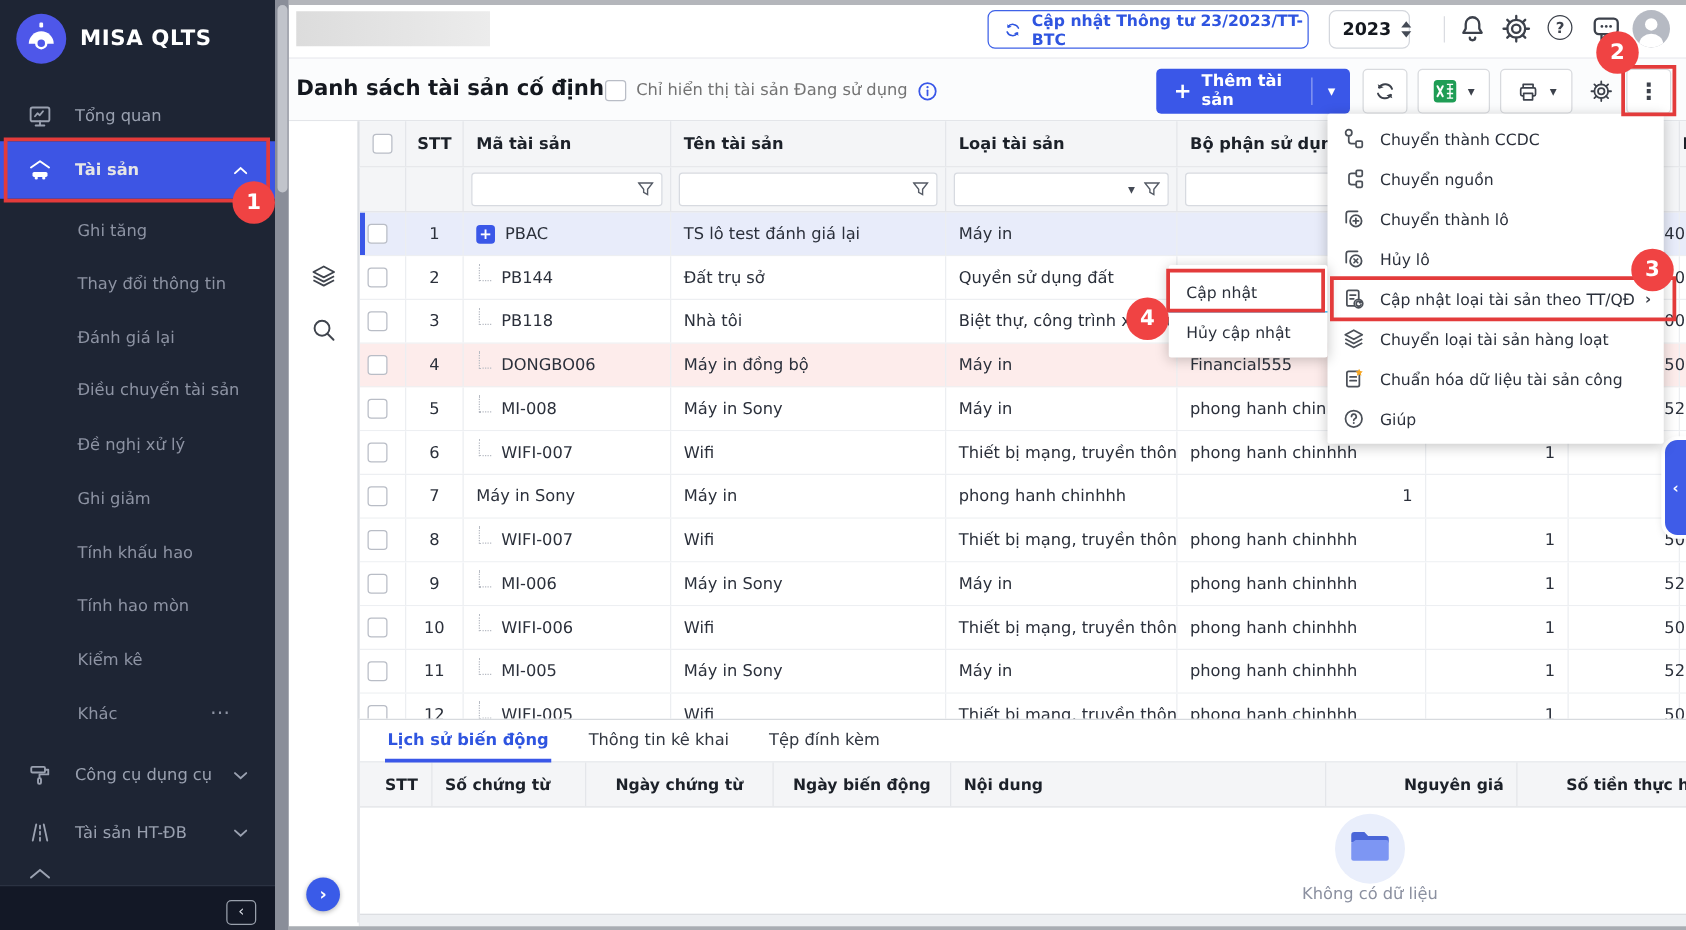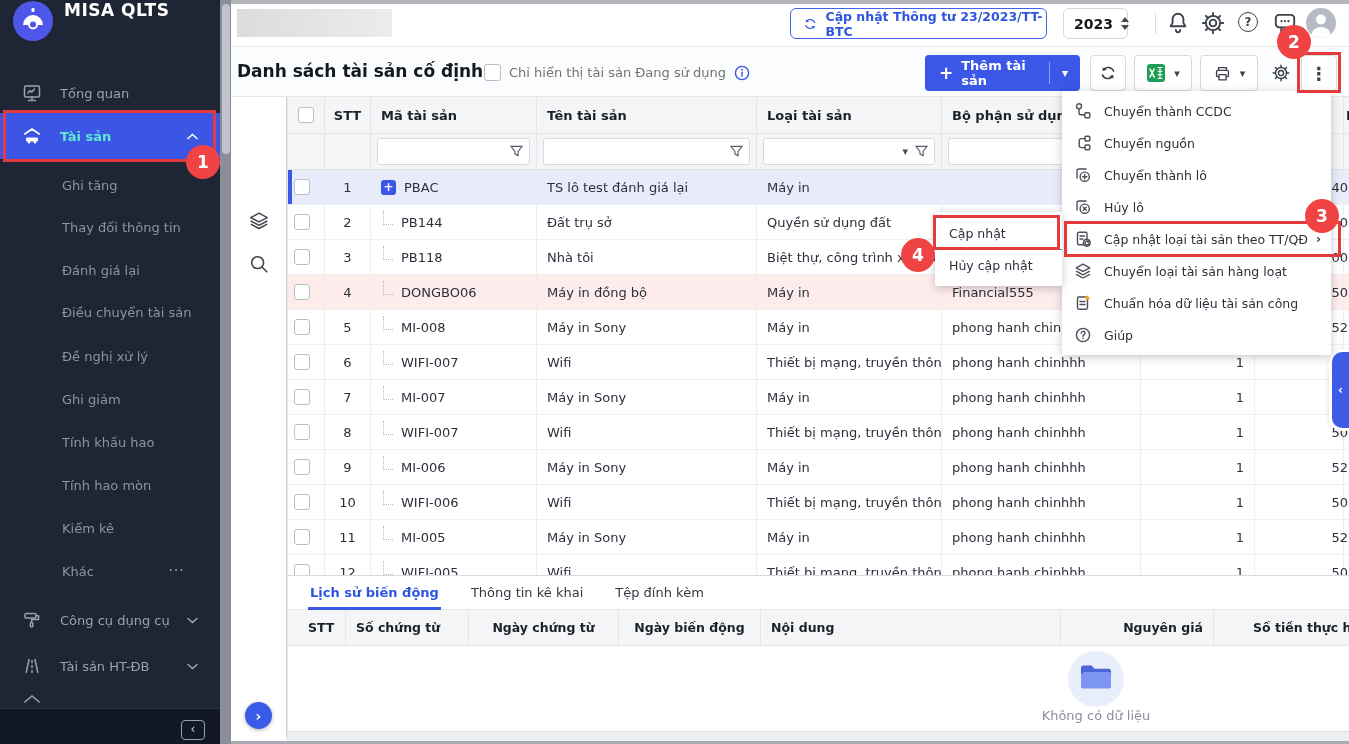--- a/index.html
+++ b/index.html
@@ -3,29 +3,29 @@
 <meta charset="utf-8">
 <style>
   * { margin:0; padding:0; box-sizing:border-box; }
   html,body { width:1349px; height:744px; overflow:hidden; }
   body { font-family:"DejaVu Sans","Liberation Sans",sans-serif; font-size:13px; color:#2b303b; background:#fff; }
   .page { position:relative; width:1349px; height:744px; overflow:hidden; background:#fff; }
   .abs { position:absolute; }
 
   
   .sidebar { position:absolute; left:0; top:0; width:220px; height:744px; background:#1e2534; z-index:3; }
-  .brand { position:absolute; left:0; top:0; width:220px; height:62px; display:flex; align-items:flex-start; }
+  .brand { position:absolute; left:0; top:0; width:220px; height:62px; display:flex; align-items:center; }
   .brand-logo { margin-left:12px; width:42px; height:42px; flex:0 0 42px; }
   .brand-name { margin-left:10px; color:#fff; font-size:17px; font-weight:bold; letter-spacing:.5px; }
   .nav-item { position:absolute; left:0; width:220px; height:40px; display:flex; align-items:center; color:#9aa1b0; cursor:pointer; }
   .nav-item .nicon { width:20px; height:20px; margin-left:22px; flex:0 0 20px; color:#9aa1b0; }
   .nav-item .nlabel { margin-left:18px; font-size:13px; }
   .nav-item.active { background:#3d55e4; color:#fff; height:46px; }
   .nav-item.active .nicon { color:#fff; }
-  .nav-item.active .nlabel { color:#5eead4; font-weight:bold; }
+  .nav-item.active .nlabel { color:#e5e5e5; font-weight:bold; }
   .chev { margin-left:auto; margin-right:22px; width:11px; height:7px; flex:0 0 11px; }
   .subnav-item { position:absolute; left:62px; height:20px; line-height:20px; color:#8d93a3; font-size:13px; cursor:pointer; white-space:nowrap; }
   .more-dots { position:absolute; left:168px; color:#8d93a3; font-size:16px; letter-spacing:1px; cursor:pointer; }
   .sidebar-bottom { position:absolute; left:0; top:708px; width:220px; height:36px; background:#131826; border-top:1px solid #2b3242; z-index:4; }
   .collapse-btn { position:absolute; left:181px; top:11px; width:24px; height:20px; border:1.5px solid #99a0ac; border-radius:4px; color:#d6dae2; font-size:12px; line-height:17px; text-align:center; cursor:pointer; }
   .scrollstrip { position:absolute; left:220px; top:0; width:11px; height:744px; background:#8a8e99; z-index:3; }
   .scrollthumb { position:absolute; left:1.5px; top:4px; width:8px; height:150px; background:#c1c4cb; border-radius:4px; }
 
   
   .main-bg { position:absolute; left:231px; top:0; width:1118px; height:744px; background:#fff; }
@@ -506,24 +506,20 @@
           <span></span>
         </div>
       <div class="c sliver"></div>
     </div>
 
     <div class="trow cols">
       <div class="c cbcell">
           <span class="cbox"></span>
         </div>
       <div class="c ctr">7</div>
-      <div class="c">
-          <span class="tree"></span>
-          <span>MI-007</span>
-        </div>
       <div class="c">Máy in Sony</div>
       <div class="c">Máy in</div>
       <div class="c">phong hanh chinhhh</div>
       <div class="c num">1</div>
       <div class="c amt">
           <span></span>
         </div>
       <div class="c sliver"></div>
     </div>
 

